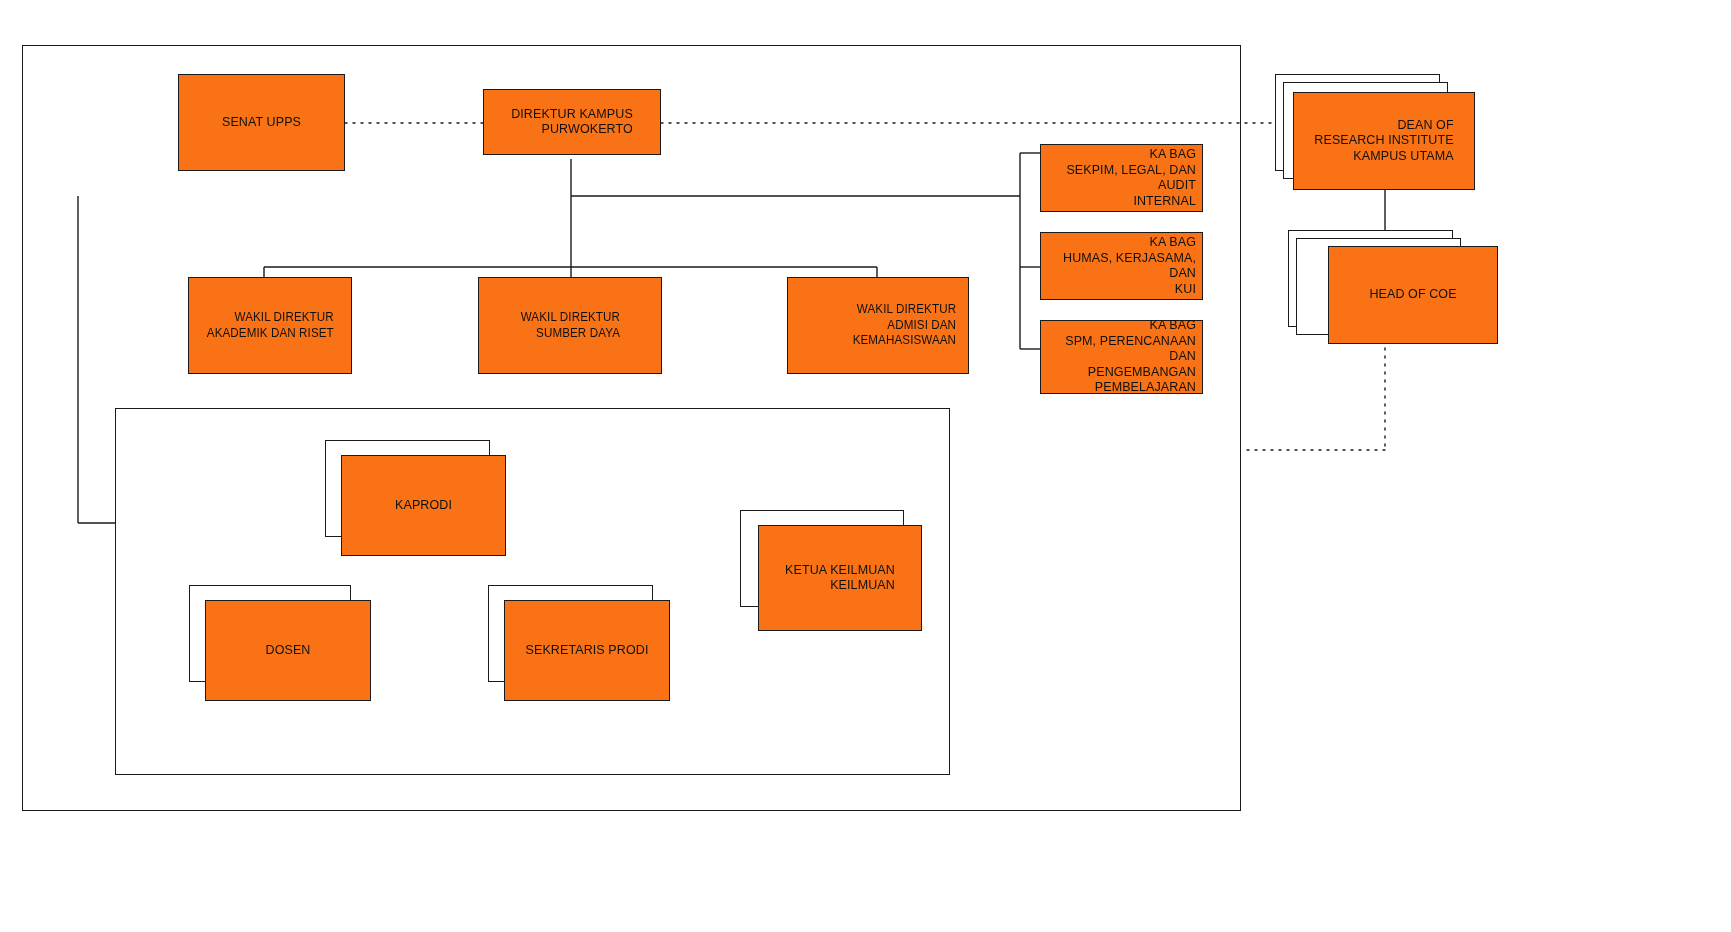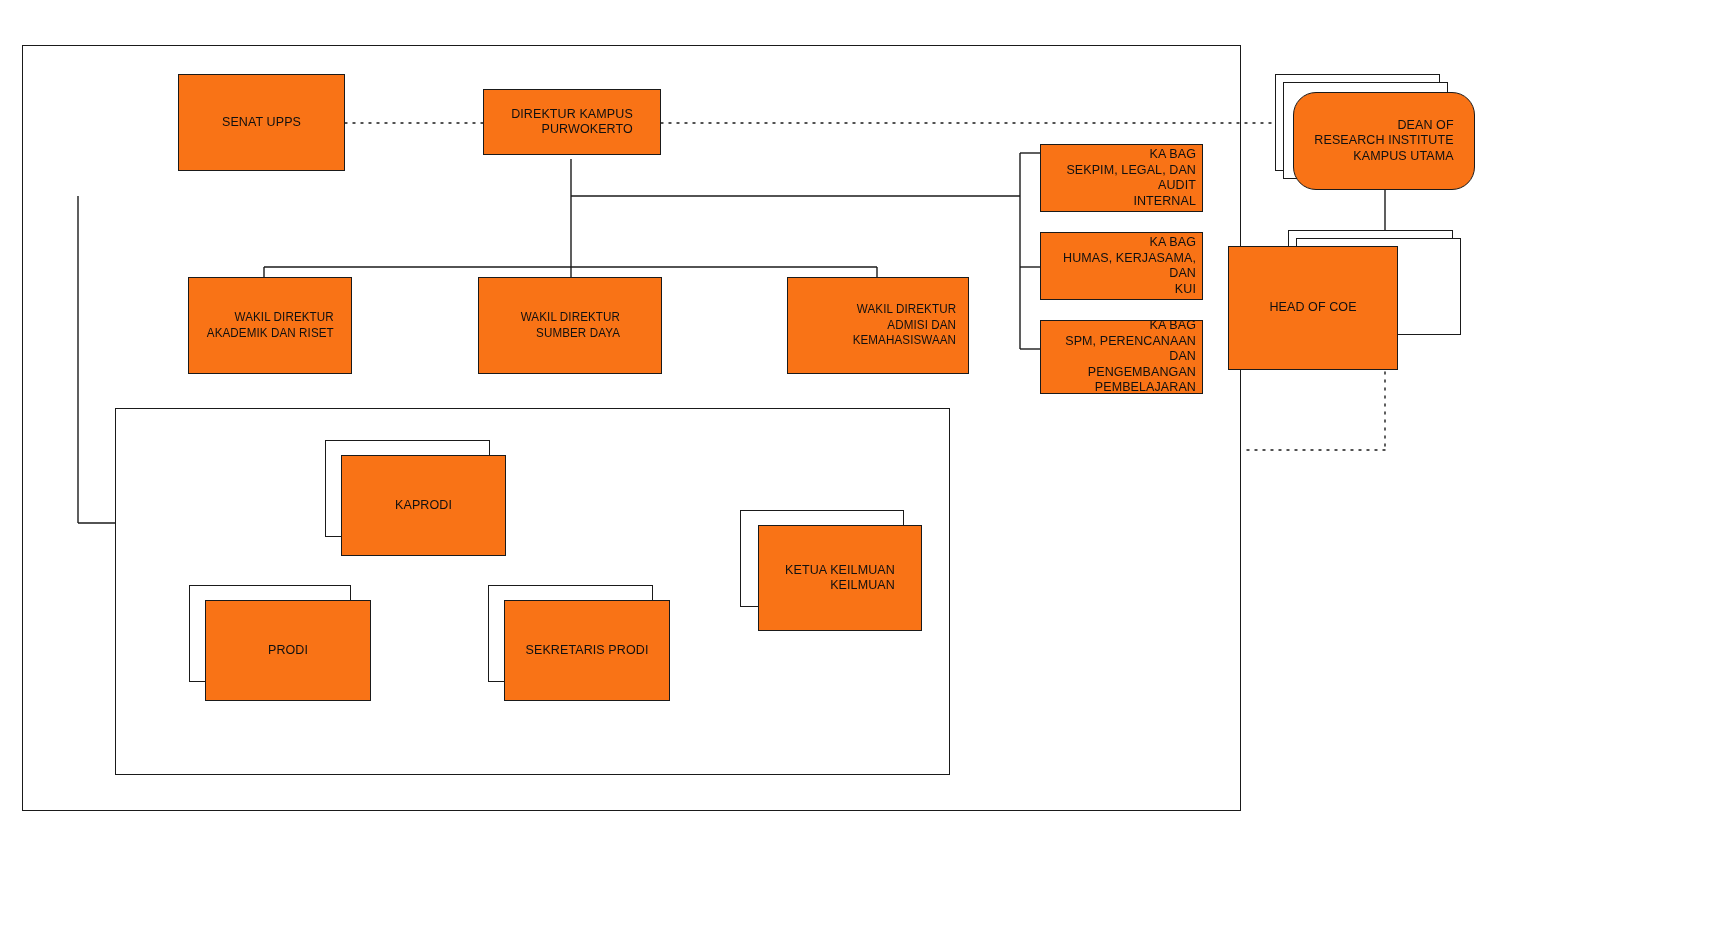--- a/index.html
+++ b/index.html
@@ -154,41 +154,41 @@
 PEMBELAJARAN</span>
   </div>
 
   <div class="ghost" style="left:325px; top:440px; width:165px; height:97px;"></div>
   <div class="node" style="left:341px; top:455px; width:165px; height:101px;">
     <span class="label">KAPRODI</span>
   </div>
 
   <div class="ghost" style="left:189px; top:585px; width:162px; height:97px;"></div>
   <div class="node" style="left:205px; top:600px; width:166px; height:101px;">
-    <span class="label">PRODI</span>
+    <span class="label">DOSEN</span>
   </div>
 
   <div class="ghost" style="left:488px; top:585px; width:165px; height:97px;"></div>
   <div class="node" style="left:504px; top:600px; width:166px; height:101px;">
     <span class="label">SEKRETARIS PRODI</span>
   </div>
 
   <div class="ghost" style="left:740px; top:510px; width:164px; height:97px;"></div>
   <div class="node" style="left:758px; top:525px; width:164px; height:106px;">
     <span class="label">KETUA KEILMUAN
 KEILMUAN</span>
   </div>
 
   <div class="ghost" style="left:1275px; top:74px; width:165px; height:97px;"></div>
   <div class="ghost" style="left:1283px; top:82px; width:165px; height:97px;"></div>
-  <div class="node" style="left:1293px; top:92px; width:182px; height:98px;border-radius:23px;">
+  <div class="node" style="left:1293px; top:92px; width:182px; height:98px;">
     <span class="label">DEAN OF
 RESEARCH INSTITUTE
 KAMPUS UTAMA</span>
   </div>
 
   <div class="ghost" style="left:1288px; top:230px; width:165px; height:97px;"></div>
   <div class="ghost" style="left:1296px; top:238px; width:165px; height:97px;"></div>
-  <div class="node" style="left:1228px; top:246px; width:170px; height:124px;">
+  <div class="node" style="left:1328px; top:246px; width:170px; height:98px;">
     <span class="label">HEAD OF COE</span>
   </div>
 
 </div>
 
 </body></html>

